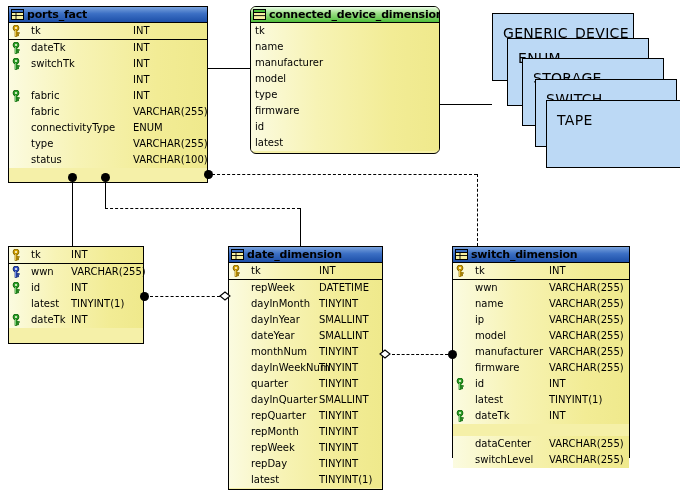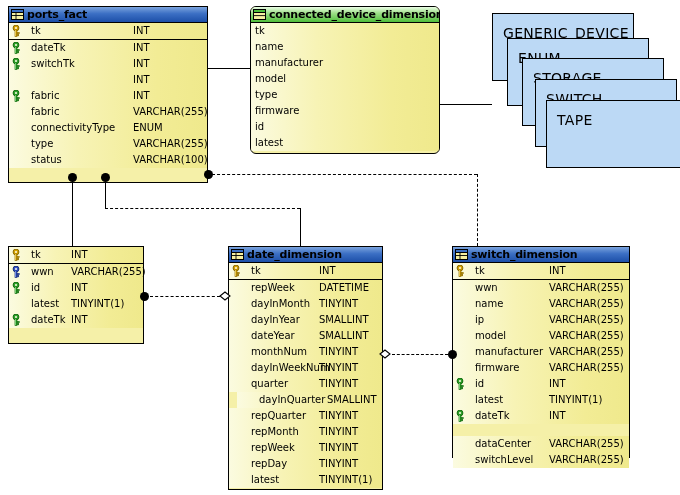--- a/index.html
+++ b/index.html
@@ -314,21 +314,21 @@
           <div class="row rowline grad" style="position: relative;">
             <span class="kcell"></span>
             <span class="fieldname" style="left: 22px;">dayInWeekNum</span>
             <span class="fieldtype" style="left: 90px;">TINYINT</span>
           </div>
           <div class="row rowline grad" style="position: relative;">
             <span class="kcell"></span>
             <span class="fieldname" style="left: 22px;">quarter</span>
             <span class="fieldtype" style="left: 90px;">TINYINT</span>
           </div>
-          <div class="row rowline grad" style="position: relative; margin-left: 8px;">
+          <div class="row rowline grad" style="position: relative;">
             <span class="kcell"></span>
             <span class="fieldname" style="left: 22px;">dayInQuarter</span>
             <span class="fieldtype" style="left: 90px;">SMALLINT</span>
           </div>
           <div class="row rowline grad" style="position: relative;">
             <span class="kcell"></span>
             <span class="fieldname" style="left: 22px;">repQuarter</span>
             <span class="fieldtype" style="left: 90px;">TINYINT</span>
           </div>
           <div class="row rowline grad" style="position: relative;">

